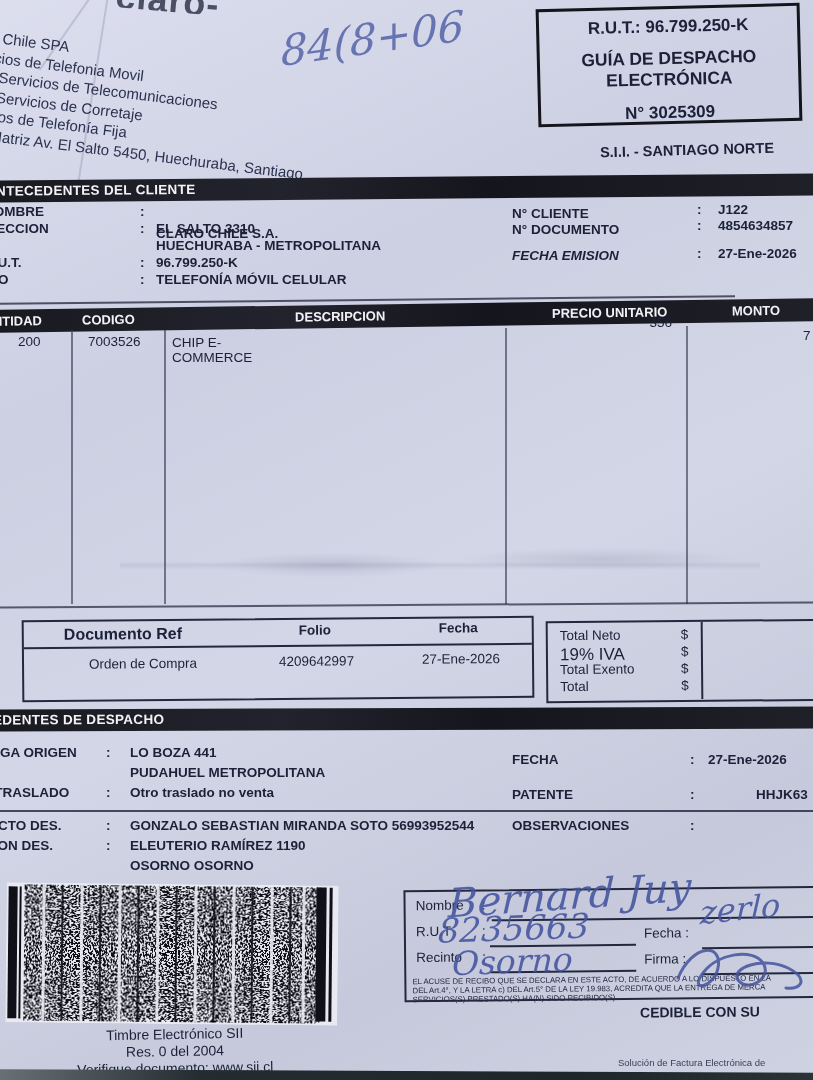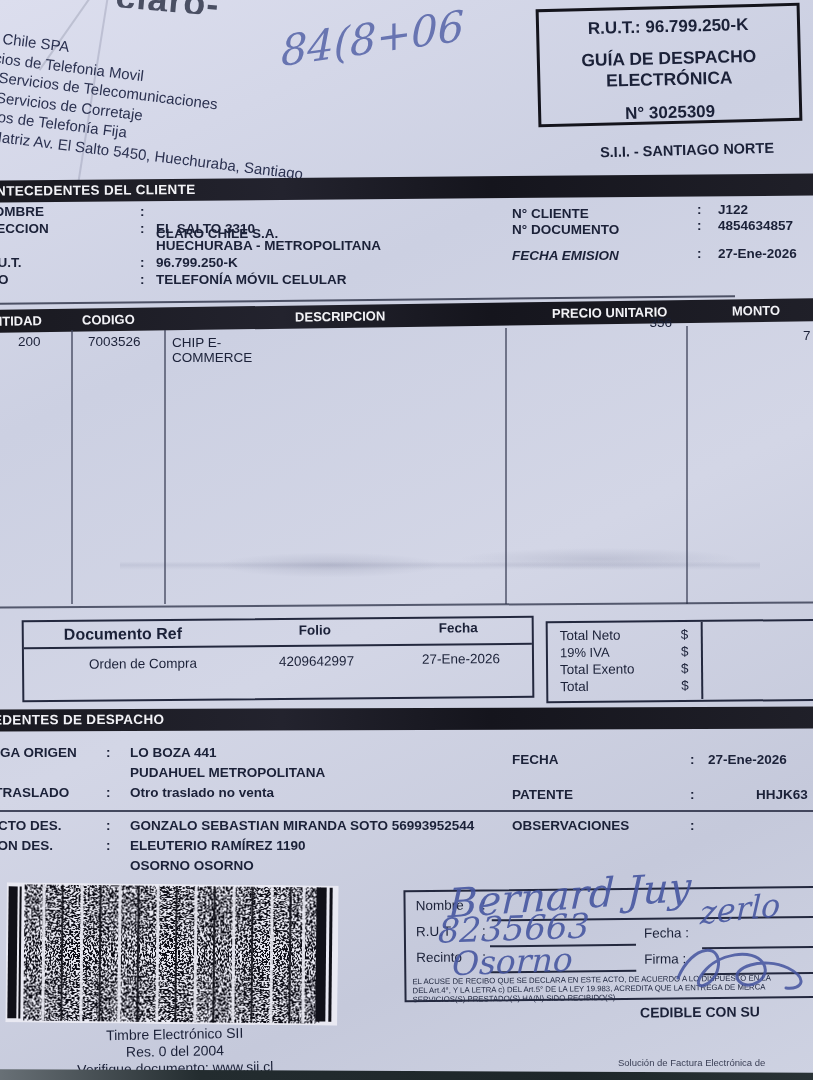--- a/index.html
+++ b/index.html
@@ -116,21 +116,21 @@
   <div style="position:relative;">
     <span class="abs ink" style="left:65px;top:8px;font-size:13.5px;">Orden de Compra</span>
     <span class="abs ink" style="left:255px;top:7px;font-size:13.5px;">4209642997</span>
     <span class="abs ink" style="left:398px;top:6px;font-size:13.5px;">27-Ene-2026</span>
   </div>
 </div>
 
 <div class="abs" style="left:546px;top:620px;width:290px;height:82px;border:2.5px solid #23283e;transform:rotate(-0.5deg);box-sizing:border-box;">
   <div class="abs" style="left:153px;top:0;width:2px;height:77px;background:#23283e;"></div>
   <span class="abs ink" style="left:12px;top:5px;font-size:13.5px;">Total Neto</span>
-  <span class="abs ink" style="left:12px;top:22px;font-size:13px;">19% IVA</span>
+  <span class="abs ink" style="left:12px;top:22px;font-size:17px;">19% IVA</span>
   <span class="abs ink" style="left:12px;top:39px;font-size:13.5px;">Total Exento</span>
   <span class="abs ink" style="left:12px;top:56px;font-size:13.5px;">Total</span>
   <span class="abs ink" style="left:133px;top:5px;font-size:13.5px;">$</span>
   <span class="abs ink" style="left:133px;top:22px;font-size:13.5px;">$</span>
   <span class="abs ink" style="left:133px;top:39px;font-size:13.5px;">$</span>
   <span class="abs ink" style="left:133px;top:56px;font-size:13.5px;">$</span>
 </div>
 
 <div class="abs band" style="left:-10px;top:708px;width:835px;height:22px;transform:rotate(-0.2deg);overflow:hidden;">
   <span class="abs b" style="left:-45px;top:3px;font-size:13.5px;letter-spacing:.3px;">ANTECEDENTES DE DESPACHO</span>

